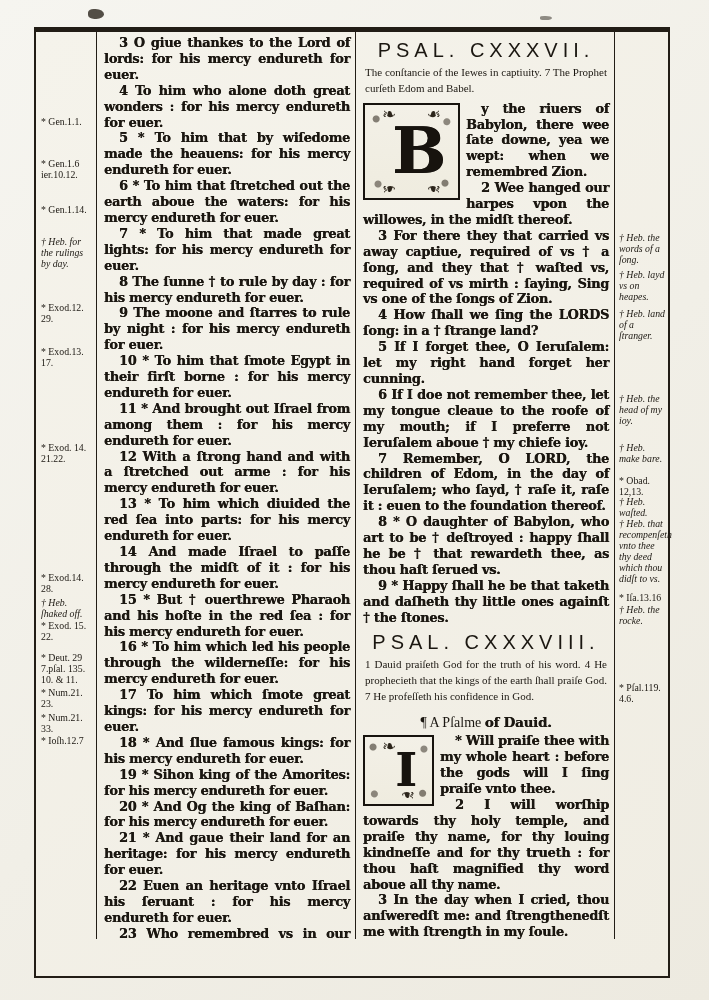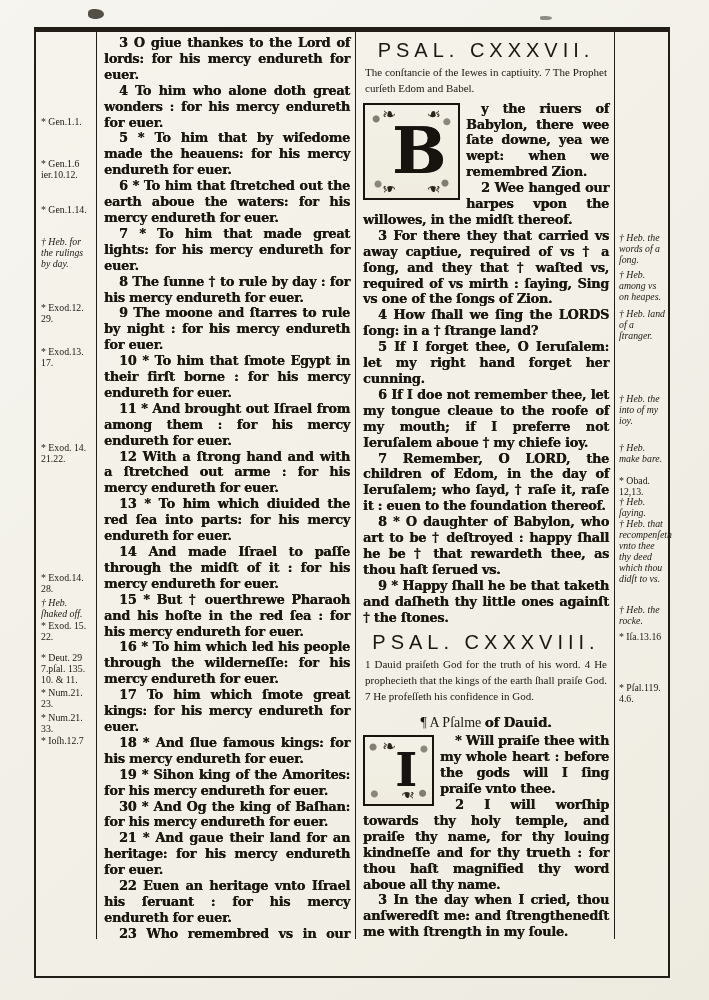--- a/index.html
+++ b/index.html
@@ -121,21 +121,21 @@
           <p class="verse">10 * To him that ſmote Egypt in their firſt borne : for his mercy endureth for euer.</p>
           <p class="verse">11 * And brought out Iſrael from among them : for his mercy endureth for euer.</p>
           <p class="verse">12 With a ſtrong hand and with a ſtretched out arme : for his mercy endureth for euer.</p>
           <p class="verse">13 * To him which diuided the red ſea into parts: for his mercy endureth for euer.</p>
           <p class="verse">14 And made Iſrael to paſſe through the midſt of it : for his mercy endureth for euer.</p>
           <p class="verse">15 * But † ouerthrewe Pharaoh and his hoſte in the red ſea : for his mercy endureth for euer.</p>
           <p class="verse">16 * To him which led his people through the wilderneſſe: for his mercy endureth for euer.</p>
           <p class="verse">17 To him which ſmote great kings: for his mercy endureth for euer.</p>
           <p class="verse">18 * And ſlue famous kings: for his mercy endureth for euer.</p>
           <p class="verse">19 * Sihon king of the Amorites: for his mercy endureth for euer.</p>
-          <p class="verse">30 * And Og the king of Baſhan: for his mercy endureth for euer.</p>
+          <p class="verse">20 * And Og the king of Baſhan: for his mercy endureth for euer.</p>
           <p class="verse">21 * And gaue their land for an heritage: for his mercy endureth for euer.</p>
           <p class="verse">22 Euen an heritage vnto Iſrael his ſeruant : for his mercy endureth for euer.</p>
           <p class="verse">23 Who remembred vs in our lowe eſtate : for his mercy endureth for euer.</p>
         </div>
     </div>
 
     <div class="tcol right">
 
       <div>
         <p class="psal-head">PSAL. CXXXVII.</p>
@@ -178,26 +178,26 @@
             <p class="verse">2 I will worſhip towards thy holy temple, and praiſe thy name, for thy louing kindneſſe and for thy trueth : for thou haſt magnified thy word aboue all thy name.</p>
             <p class="verse">3 In the day when I cried, thou anſweredſt me: and ſtrengthenedſt me with ſtrength in my ſoule.</p>
           </div>
 
       </div>
 
     </div>
 
     <div class="mcol right">
         <div class="note em" style="top: 200px;">† Heb. the words of a ſong.</div>
-        <div class="note em" style="top: 237px;">† Heb. among vs on heapes.</div>
+        <div class="note em" style="top: 237px;">† Heb. layd vs on heapes.</div>
         <div class="note em" style="top: 276px;">† Heb. land of a ſtranger.</div>
-        <div class="note em" style="top: 361px;">† Heb. the into of my ioy.</div>
+        <div class="note em" style="top: 361px;">† Heb. the head of my ioy.</div>
         <div class="note em" style="top: 410px;">† Heb. make bare.</div>
         <div class="note" style="top: 443px;">* Obad. 12,13.</div>
-        <div class="note em" style="top: 464px;">† Heb. ſaying.</div>
+        <div class="note em" style="top: 464px;">† Heb. waſted.</div>
         <div class="note em" style="top: 486px;">† Heb. that recompenſeth vnto thee thy deed which thou didſt to vs.</div>
-        <div class="note" style="top: 560px; margin-top: 39px;">* Iſa.13.16</div>
+        <div class="note" style="top: 560px;">* Iſa.13.16</div>
         <div class="note em" style="top: 572px;">† Heb. the rocke.</div>
         <div class="note" style="top: 650px;">* Pſal.119. 4.6.</div>
       </div>
 
   </div>
 </div>
 
 </body></html>

